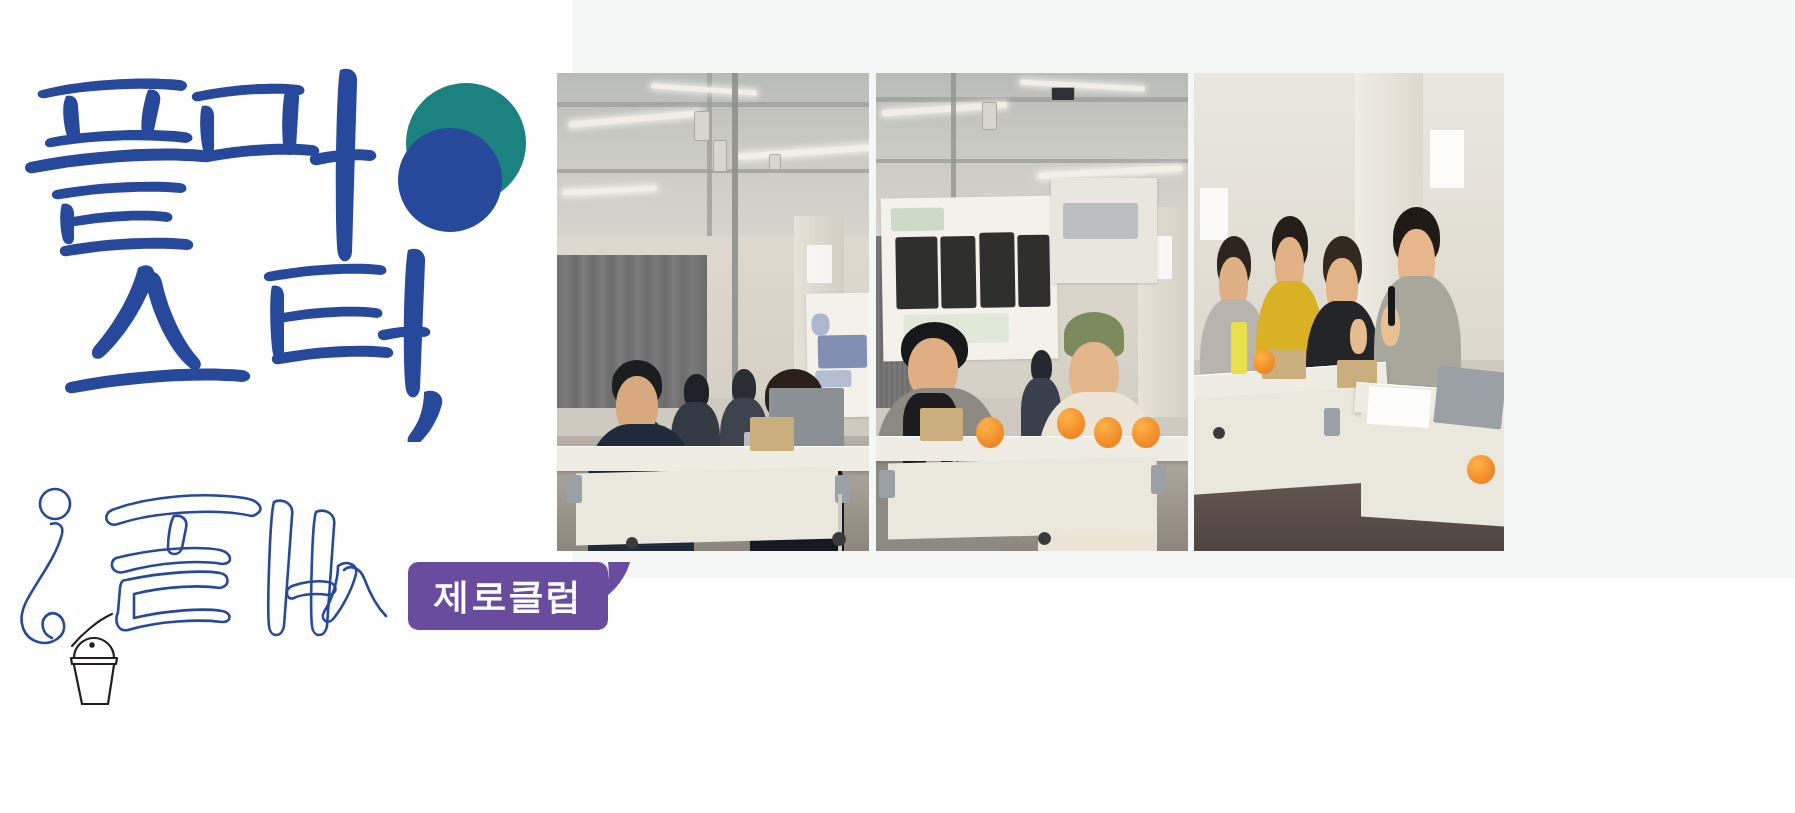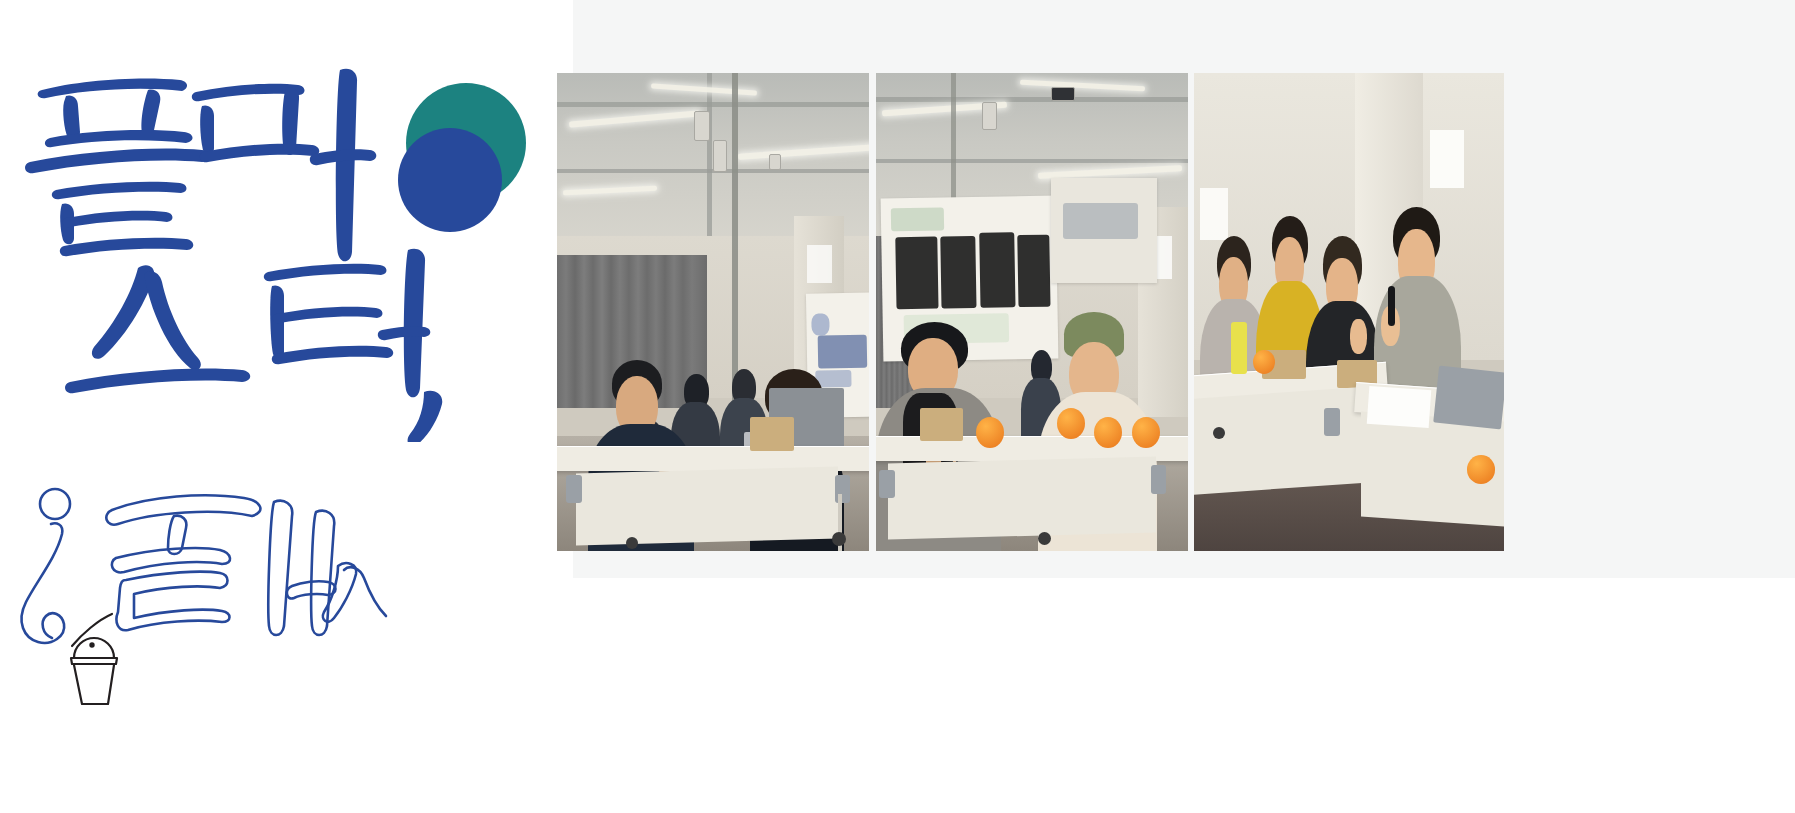--- a/index.html
+++ b/index.html
@@ -228,20 +228,29 @@
         <path d="M14 50 C14 38 24 30 34 30 C44 30 54 38 54 50"></path>
         <circle cx="32" cy="37" r="1.6" fill="#231f20"></circle>
 
         <path d="M11 50 L57 50 L56 56 L12 56 Z"></path>
 
         <path d="M14 57 L22 96 L48 96 L54 57"></path>
       </g>
     </svg>
   </div>
 
+  <div class="badge">
+    <div class="bubble"></div>
+    <div class="tail">
+      <svg width="40" height="46" viewBox="0 0 40 46" xmlns="http://www.w3.org/2000/svg">
+        <path d="M0 0 L34 0 C30 14 22 26 4 40 C12 26 14 12 12 0 Z" fill="#6a4c9e"></path>
+      </svg>
+    </div>
+    <div class="badge-label">제로클럽</div>
+  </div>
 
   <div class="photo photo-1" role="img" aria-label="좌담회 진행자와 참가자">
     <div class="scene">
       <div class="ceiling"></div>
       <div class="beam" style="left:0;top:6%;width:100%;height:5px;"></div>
       <div class="beam" style="left:0;top:20%;width:100%;height:4px;"></div>
       <div class="beam" style="left:48%;top:0;width:5px;height:36%;"></div>
       <div class="lightbar" style="left:4%;top:9%;width:42%;height:6px;transform:rotate(-5deg);"></div>
       <div class="lightbar" style="left:30%;top:3%;width:34%;height:5px;transform:rotate(4deg);"></div>
       <div class="lightbar" style="left:58%;top:16%;width:44%;height:6px;transform:rotate(-4deg);"></div>

